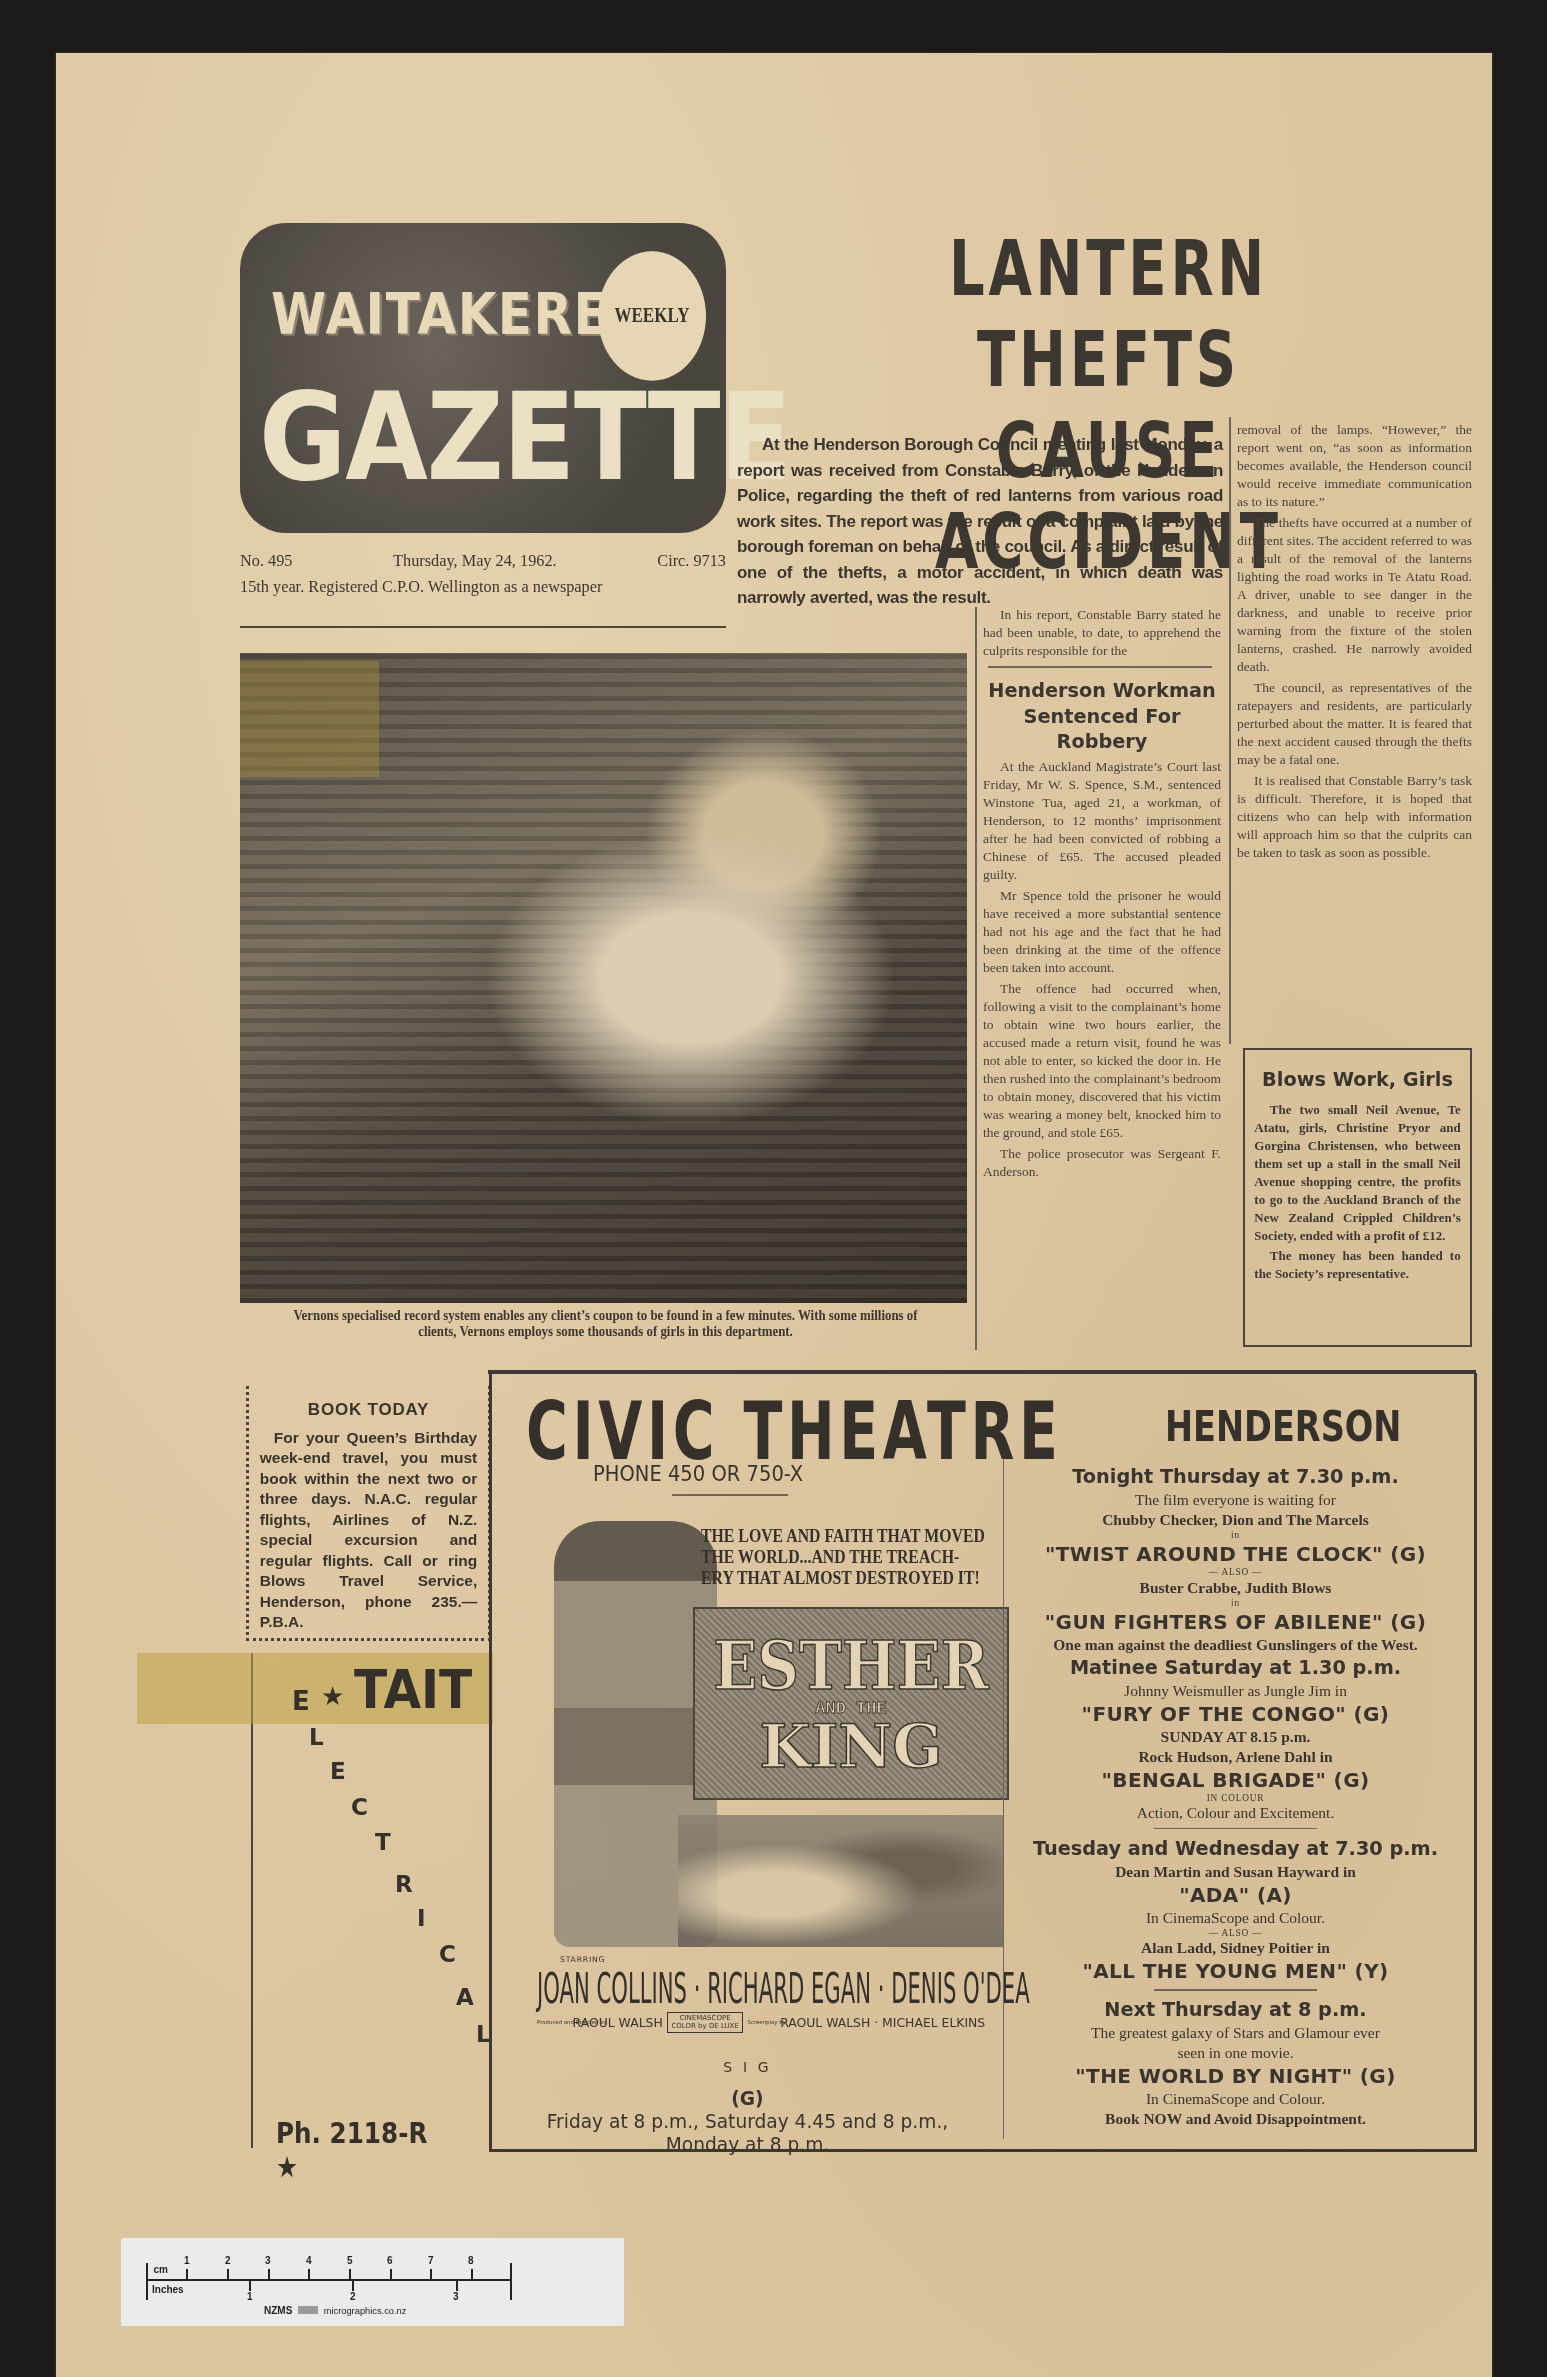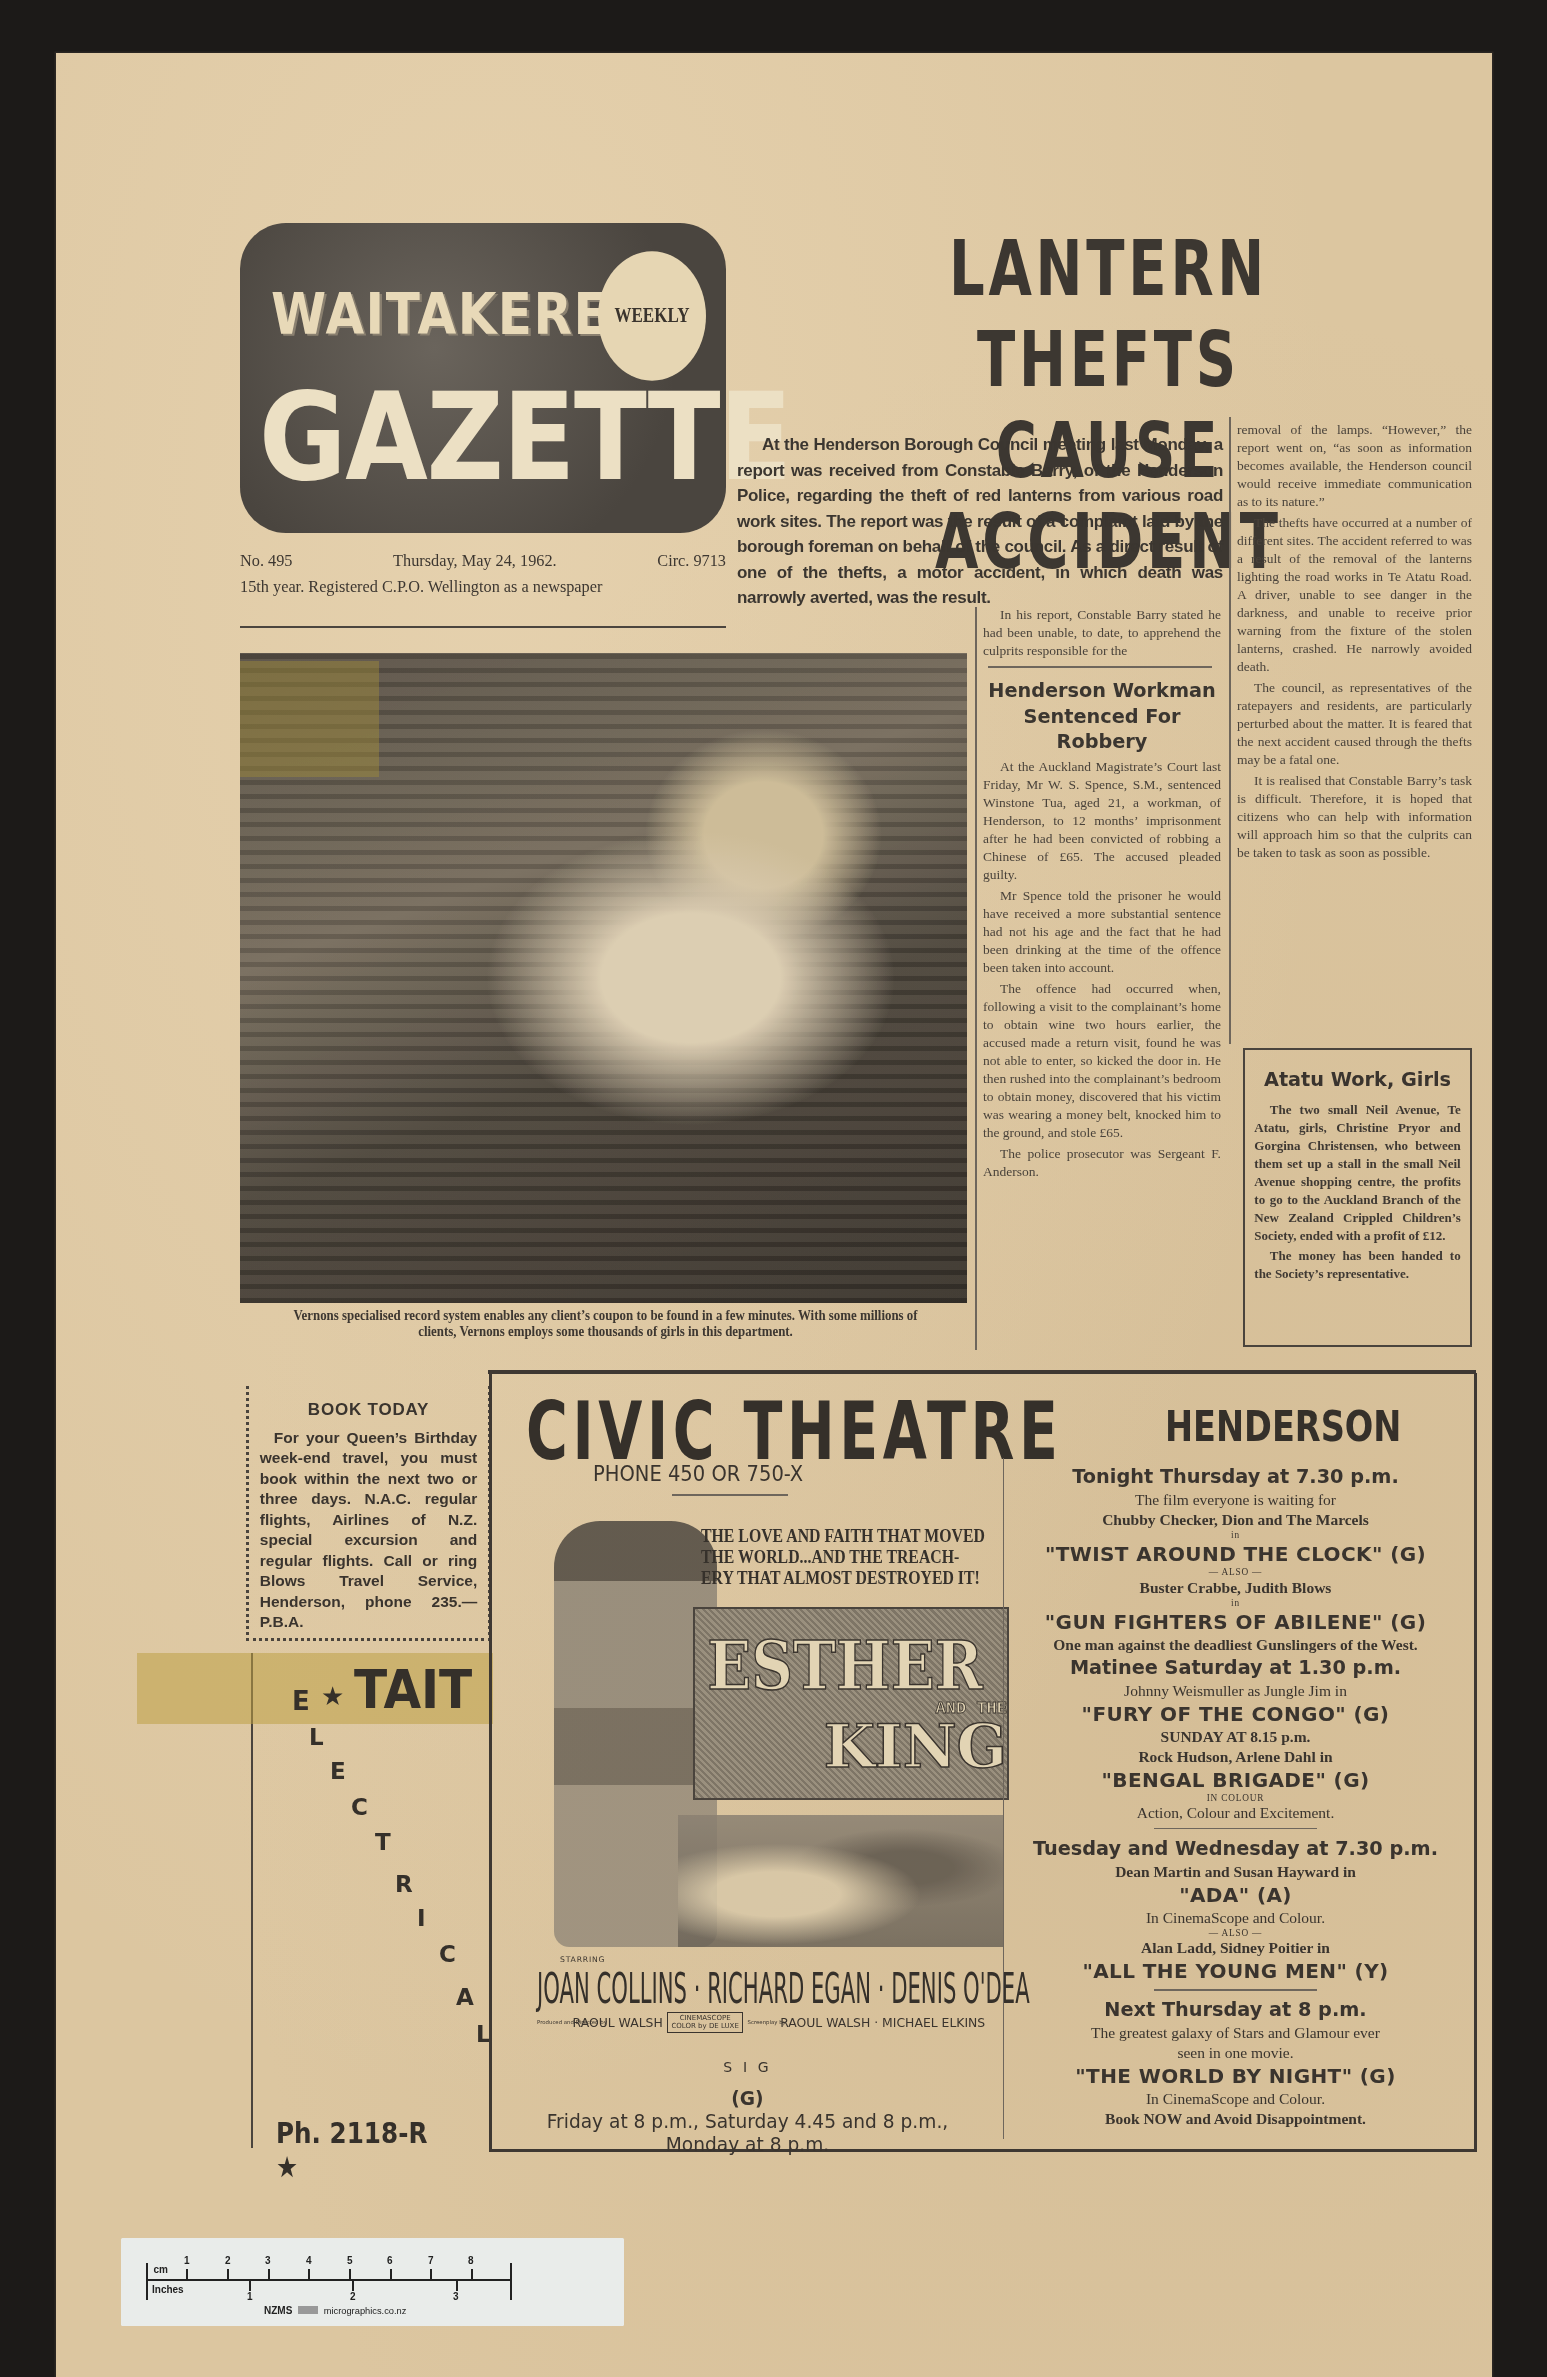--- a/index.html
+++ b/index.html
@@ -121,21 +121,21 @@
   }
   .poster .tagline { position: absolute; left: 147px; top: 20px; width: 310px; font-family: "Liberation Serif", serif; font-weight: bold; font-size: 19.3px; line-height: 21px; color: #36312b; transform: scaleX(0.82); transform-origin: left top; white-space: nowrap;}
   .poster .figure {
     position: absolute; left: 0; top: 15.5px; width: 163px; height: 426px;
     background: linear-gradient(180deg, #4e4840 0 14%, #8e8576 14% 44%, #6a6256 44% 62%, #968b7a 62% 100%);
     border-radius: 46px 46px 15.5px 15.5px; opacity: 0.85;
   }
   .poster .titlebox {
     position: absolute; left: 139px; top: 102px; width: 316px; height: 193px; border: 2.3px solid #4a443d;
     background: repeating-linear-gradient(45deg, #7e7566 0 2.3px, #9a907e 2.3px 4.6px);
-    display: flex; flex-direction: column; align-items: flex-end; justify-content: center;
+    display: flex; flex-direction: column; align-items: center; justify-content: center;
   }
   .poster .titlebox .t1 { font-family: "DejaVu Serif", serif; font-weight: bold; font-size: 68px; color: #e2d4b4; line-height: 67px; -webkit-text-stroke: 1.5px #3a342e; transform: scaleX(0.85); }
   .poster .titlebox .t2 { font-family: Liberation Mono, monospace; font-weight: bold; font-size: 17px; color: #e2d4b4; -webkit-text-stroke: 0.8px #3a342e; }
   .poster .titlebox .t3 { font-family: "DejaVu Serif", serif; font-weight: bold; font-size: 59px; color: #e2d4b4; line-height: 57px; -webkit-text-stroke: 1.5px #3a342e; }
   .poster .scene {
     position: absolute; left: 124px; top: 310px; width: 325px; height: 132px;
     background: radial-gradient(ellipse at 30% 60%, #d8c8a8 0 20%, transparent 45%),
                 radial-gradient(ellipse at 70% 40%, #5a534a 0 15%, transparent 35%),
                 linear-gradient(#8b8172, #6c6458);
     opacity: 0.85;
@@ -211,21 +211,21 @@
     <p>The council, as representatives of the ratepayers and residents, are particularly perturbed about the matter. It is feared that the next accident caused through the thefts may be a fatal one.</p>
     <p>It is realised that Constable Barry’s task is difficult. Therefore, it is hoped that citizens who can help with information will approach him so that the culprits can be taken to task as soon as possible.</p>
   </div>
 
   <div class="photo">
     <div class="tape"></div>
   </div>
   <div class="caption">Vernons specialised record system enables any client’s coupon to be found in a few minutes. With some millions of clients, Vernons employs some thousands of girls in this department.</div>
 
   <div class="nicebox">
-    <h3>Atatu Work, Girls</h3>
+    <h3>Blows Work, Girls</h3>
     <p>The two small Neil Avenue, Te Atatu, girls, Christine Pryor and Gorgina Christensen, who between them set up a stall in the small Neil Avenue shopping centre, the profits to go to the Auckland Branch of the New Zealand Crippled Children’s Society, ended with a profit of £12.</p>
     <p>The money has been handed to the Society’s representative.</p>
   </div>
 
   <div class="bookbox">
     <h4>BOOK TODAY</h4>
     <p>For your Queen’s Birthday week-end travel, you must book within the next two or three days. N.A.C. regular flights, Airlines of N.Z. special excursion and regular flights. Call or ring Blows Travel Service, Henderson, phone 235.—P.B.A.</p>
   </div>
 
   <div class="taitbox">

